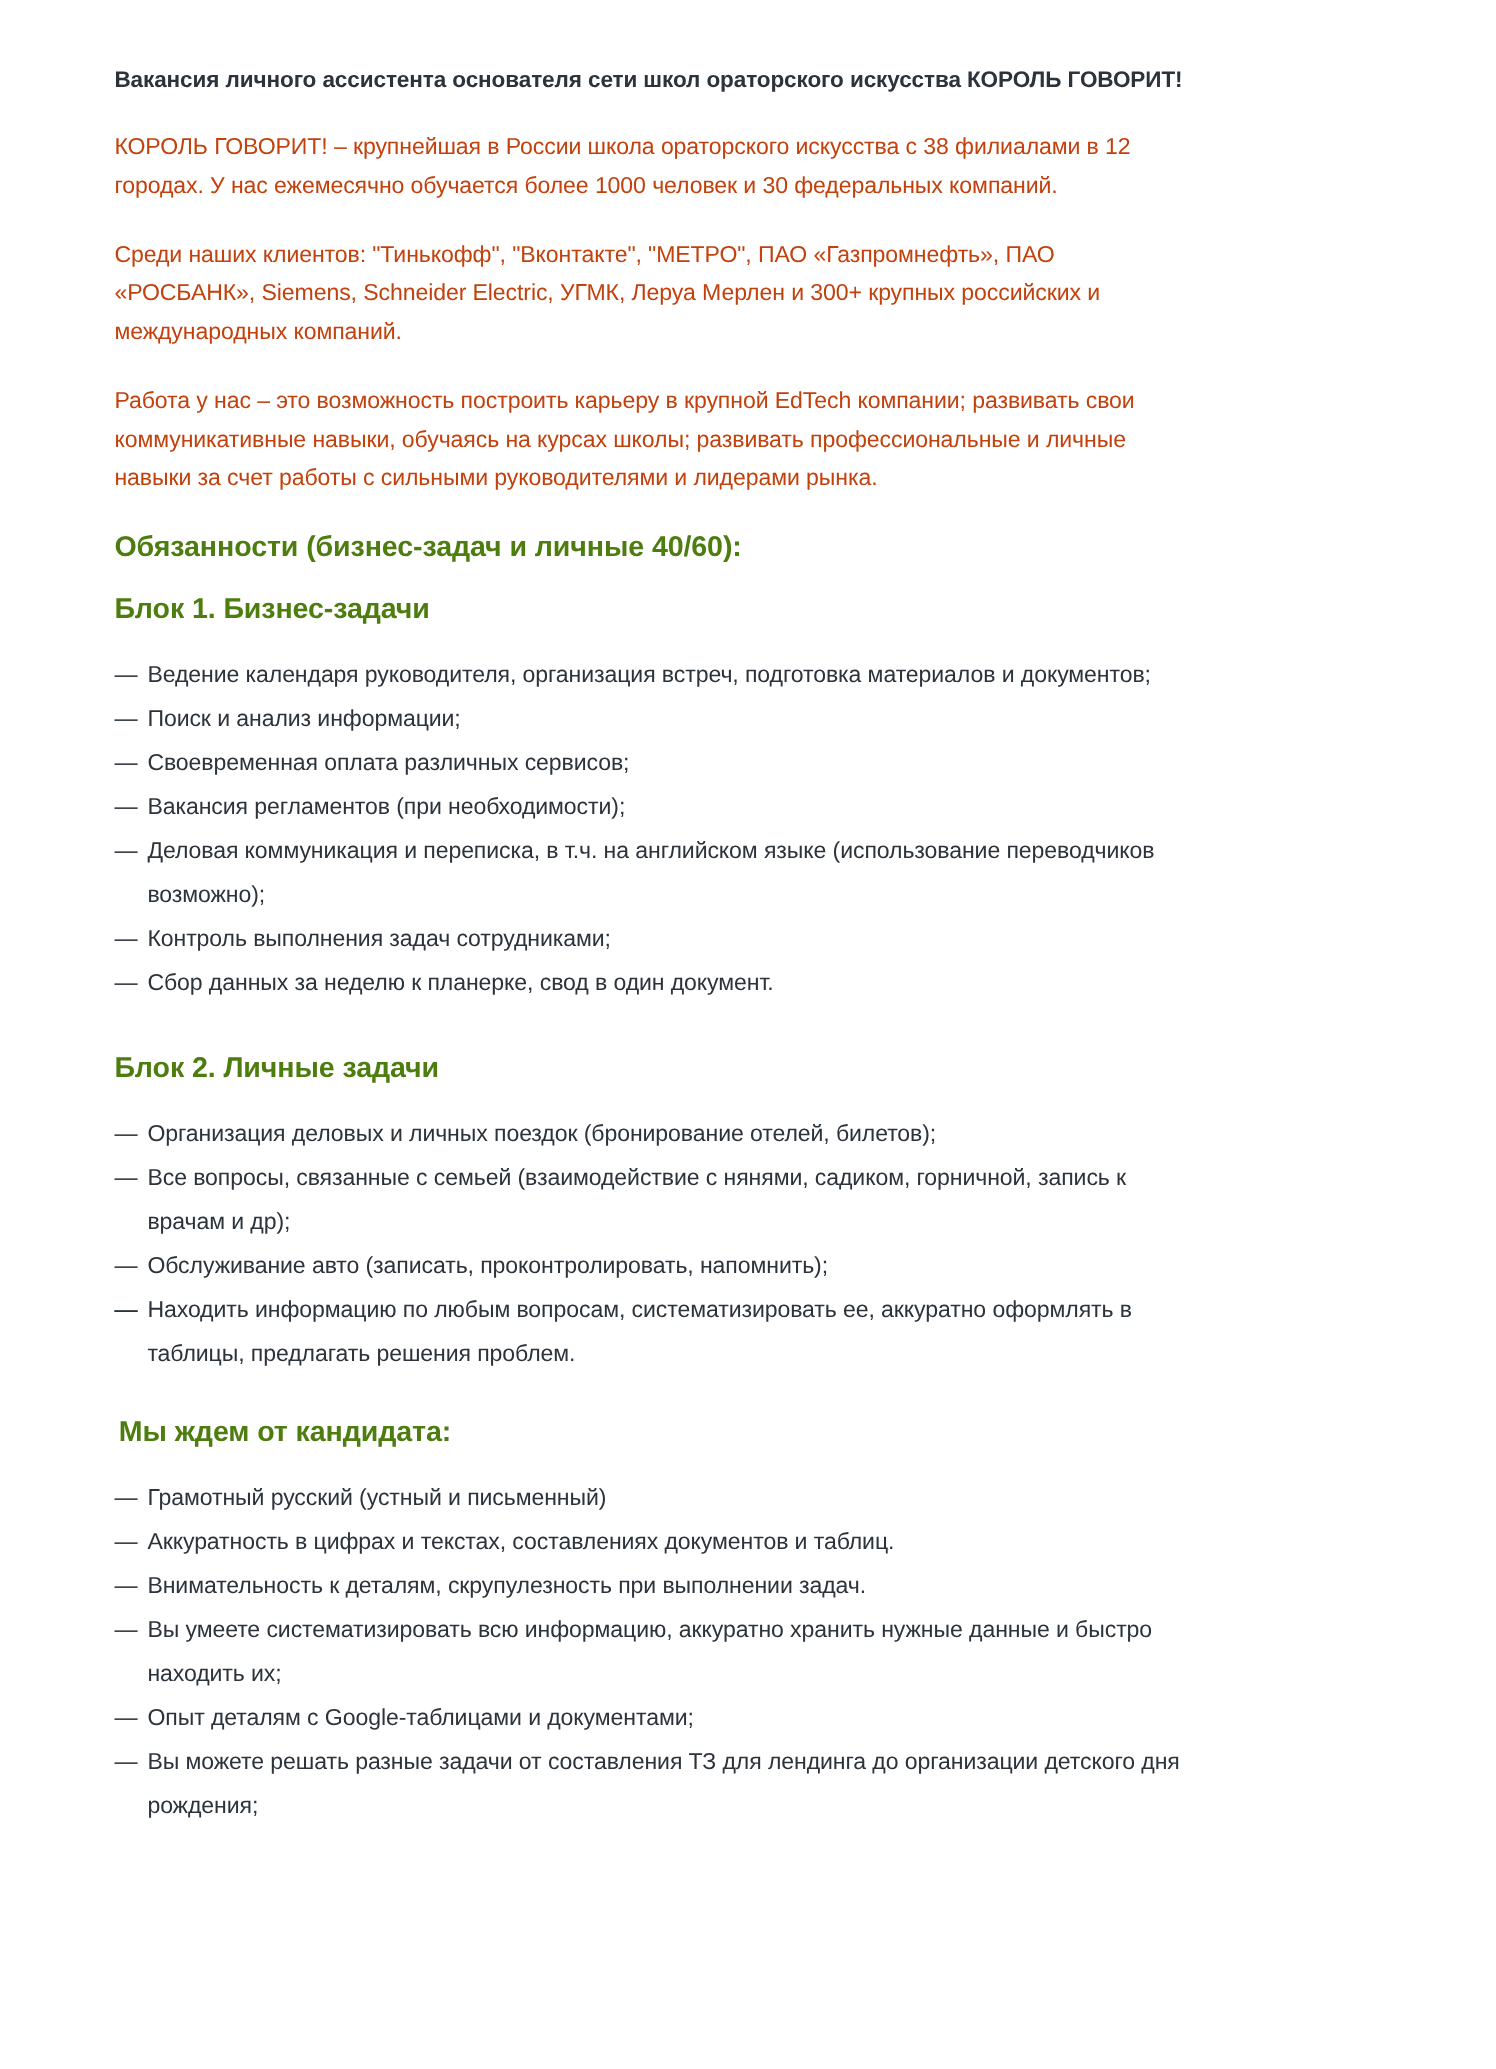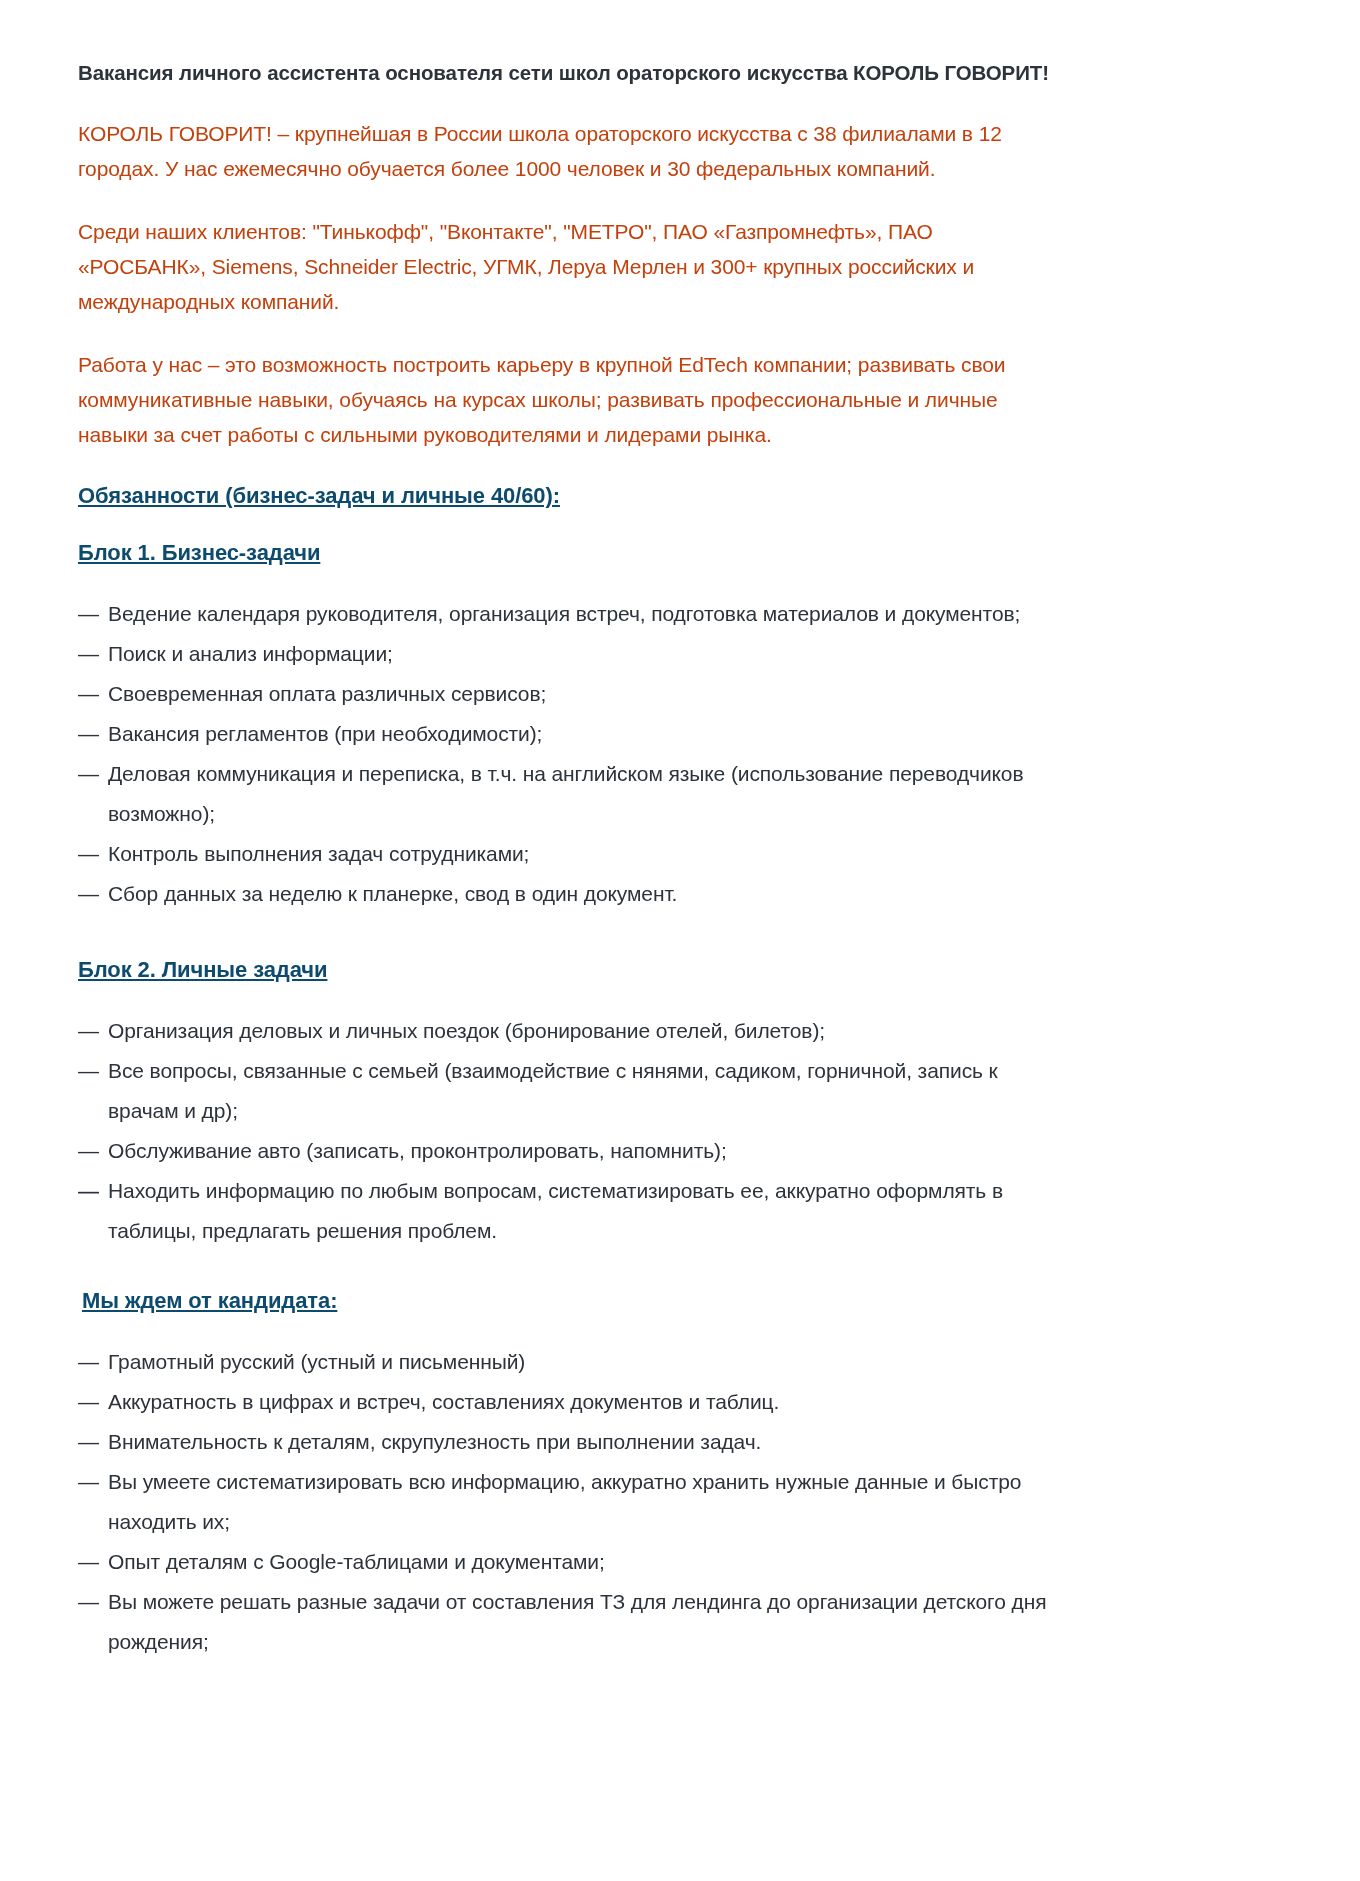--- a/index.html
+++ b/index.html
@@ -13,21 +13,21 @@
     min-height: 1881px;
     font-family: "Liberation Sans", "DejaVu Sans", sans-serif;
     color: #2c333b;
     -webkit-font-smoothing: antialiased;
   }
   .page {
     width: 1360px;
     min-height: 1881px;
     background: #ffffff;
     box-sizing: border-box;
-    padding: 56px 300px 40px 78px;
+    padding: 56px 300px 40px 104px;
   }
   .doc {
     width: 982px;
   }
   h1.doc-title {
     font-size: 20.5px;
     line-height: 33px;
     font-weight: bold;
     margin: 0 0 27px 0;
     letter-spacing: -0.1px;
@@ -35,27 +35,26 @@
   }
   p.para {
     font-size: 21px;
     line-height: 35px;
     margin: 4px 0 28px 0;
     font-weight: 400;
     color: #c2410c;
     letter-spacing: -0.1px;
   }
   h2.section-title {
-    font-size: 22px;
+    font-size: 26px;
     line-height: 32px;
     font-weight: bold;
     margin: 0 0 25px 0;
-    color: #0c4a6e;
+    color: #4d7c0f;
     letter-spacing: -0.1px;
-    text-decoration: underline;
   }
   h2.section-title.indent-sm {
     padding-left: 4px;
   }
   ul.bullets {
     list-style: none;
     margin: 0 0 26px 0;
     padding: 0;
   }
   ul.bullets li {
@@ -156,21 +155,21 @@
 
     <h2 class="section-title indent-sm">Мы ждем от кандидата:</h2>
 
     <ul class="bullets">
       <li>
         <span class="dash">—</span>
         <span>Грамотный русский (устный и письменный)</span>
       </li>
       <li>
         <span class="dash">—</span>
-        <span>Аккуратность в цифрах и встреч, составлениях документов и таблиц.</span>
+        <span>Аккуратность в цифрах и текстах, составлениях документов и таблиц.</span>
       </li>
       <li>
         <span class="dash">—</span>
         <span>Внимательность к деталям, скрупулезность при выполнении задач.</span>
       </li>
       <li>
         <span class="dash">—</span>
         <span>Вы умеете систематизировать всю информацию, аккуратно хранить нужные данные и быстро находить их;</span>
       </li>
       <li>

